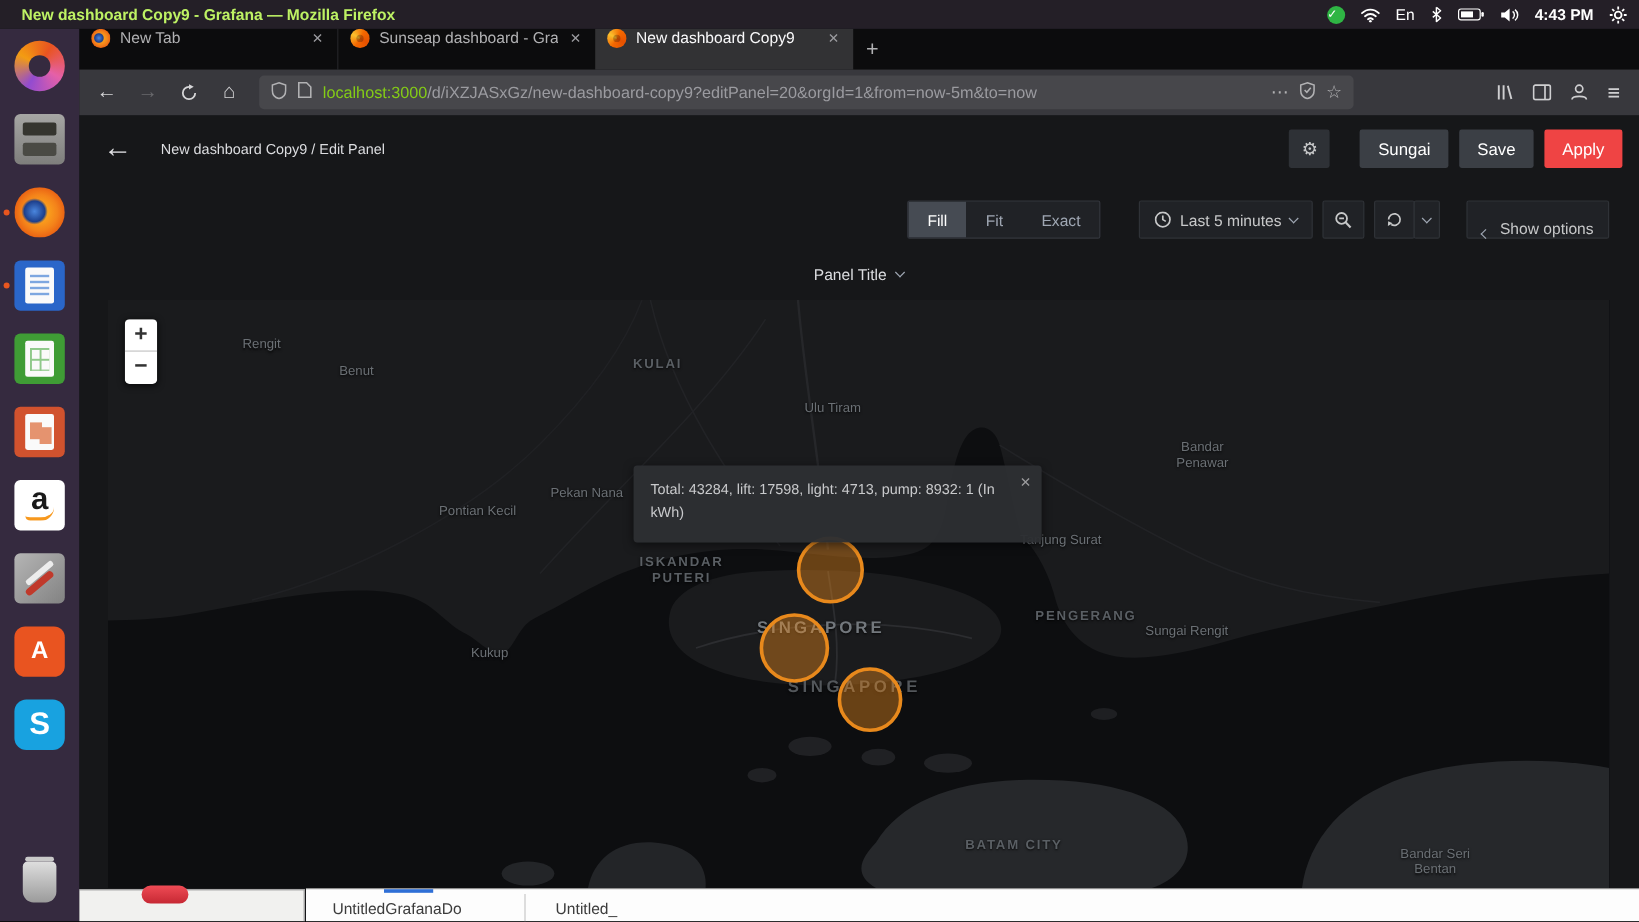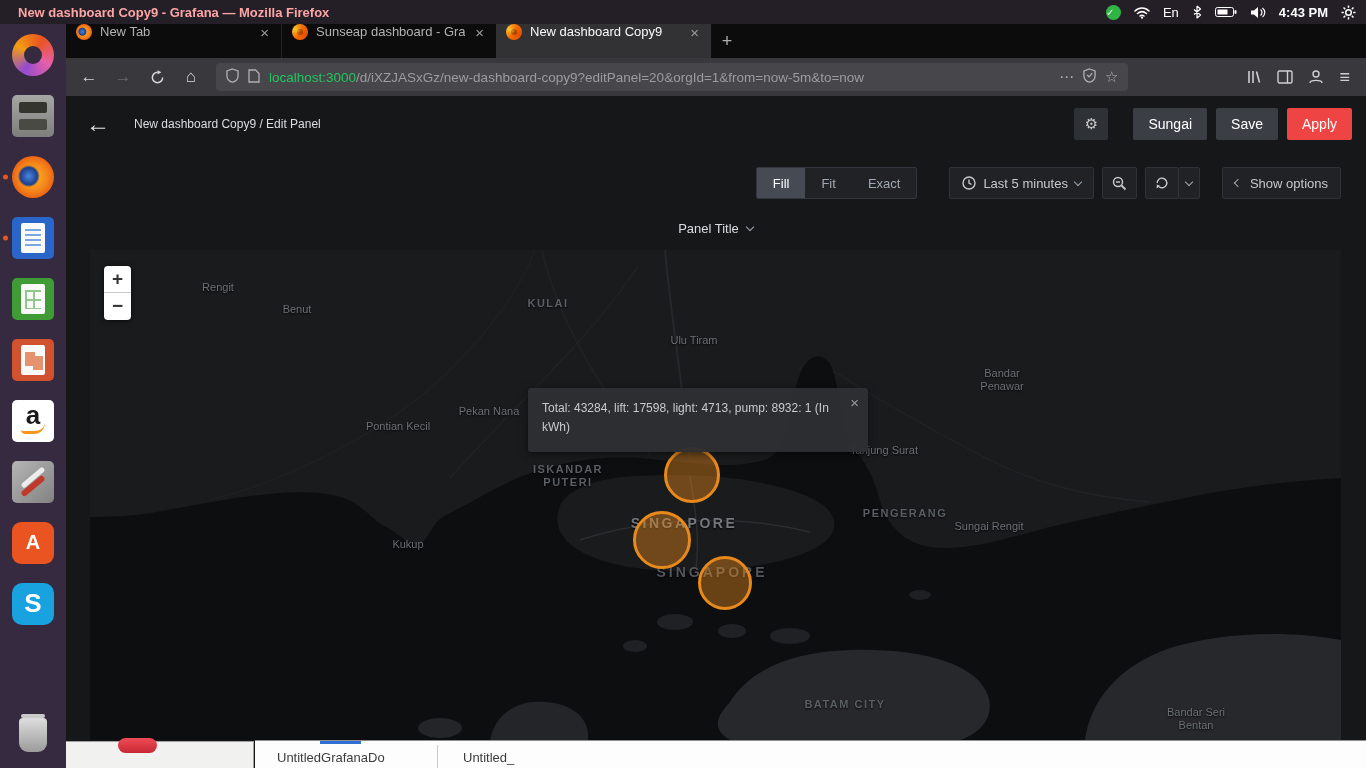--- a/index.html
+++ b/index.html
@@ -3,21 +3,21 @@
 <meta charset="utf-8">
 <style>
   * { margin:0; padding:0; box-sizing:border-box; }
   html,body { width:1366px; height:768px; overflow:hidden; background:#000; }
   body { font-family:"Liberation Sans","DejaVu Sans",sans-serif; }
   #screen { position:relative; width:1366px; height:768px; overflow:hidden; background:#161719; }
   button { font-family:inherit; cursor:pointer; }
 
   
   #topbar { position:absolute; left:0; top:0; width:1366px; height:24px; background:#241f27; display:flex; align-items:center; z-index:100; }
-  .tb-title { margin-left:18px; font-size:13px; font-weight:bold; color:#fca5a5; white-space:nowrap; }
+  .tb-title { margin-left:18px; font-size:13px; font-weight:bold; color:#bef264; white-space:nowrap; }
   .tb-right { margin-left:auto; display:flex; align-items:center; gap:13px; padding-right:10px; }
   .tb-ic { display:flex; align-items:center; }
   .check-badge { width:15px; height:15px; border-radius:50%; background:#2fb544; color:#fff; font-size:10px; line-height:15px; text-align:center; font-weight:bold; }
   .tb-text { font-size:13px; color:#fff; }
   .tb-clock { font-size:13px; font-weight:bold; color:#fff; }
 
   
   #dock { position:absolute; left:0; top:24px; width:66px; height:744px; background:#352a3f; z-index:90; }
   .dock-item { position:relative; width:66px; height:61px; display:flex; align-items:center; justify-content:center; cursor:pointer; }
   .dock-item .ind { position:absolute; left:3px; top:50%; width:5px; height:5px; border-radius:50%; background:#e8561f; transform:translateY(-50%); }
@@ -65,21 +65,21 @@
   .fav-grafana { background: conic-gradient(from 210deg,#f46800,#fbc02d,#f46800,#e65100,#f46800); }
   .fav-grafana::after { content:""; display:block; width:6px; height:6px; margin:5px; border-radius:50%; background:#0c0c0d; opacity:.25; }
   .newtab-btn { width:32px; display:flex; align-items:center; justify-content:center; color:#b1b1b3; font-size:18px; cursor:pointer; }
 
   
   #navbar { position:absolute; left:66px; top:58px; width:1300px; height:38px; background:#38383d; display:flex; align-items:center; padding:0 8px; gap:4px; z-index:10; }
   .nav-btn { width:30px; height:30px; border-radius:4px; display:flex; align-items:center; justify-content:center; font-size:17px; color:#d6d6d8; cursor:pointer; }
   .nav-btn.dim { color:#69696d; }
   .urlbar { flex:1; height:28px; margin:0 6px; background:#47474b; border-radius:4px; display:flex; align-items:center; padding:0 10px; gap:9px; overflow:hidden; cursor:text; }
   .url-text { flex:1; white-space:nowrap; overflow:hidden; font-size:13.5px; }
-  .url-host { color:#22c55e; }
+  .url-host { color:#84cc16; }
   .url-path { color:#9b9ba0; }
   .ub-ic { color:#b1b1b3; font-size:15px; flex:none; cursor:pointer; }
   .nav-right { display:flex; align-items:center; gap:15px; margin-left:108px; padding-right:8px; }
   .nav-right > span { cursor:pointer; display:flex; }
   .menu-glyph { color:#cfcfd1; font-size:18px; }
 
   
   #grafana { position:absolute; left:66px; top:96px; width:1300px; height:672px; background:#161719; z-index:1; }
   .gf-header { position:absolute; top:0; left:0; right:0; height:56px; display:flex; align-items:center; padding:0 14px 0 20px; }
   .gf-back { font-size:24px; color:#e0e0e3; width:36px; cursor:pointer; }
@@ -90,21 +90,21 @@
   .gf-btn.primary { background:#ef4444; }
 
   .gf-toolbar { position:absolute; top:71px; left:24px; right:25px; height:32px; display:flex; justify-content:flex-end; align-items:center; gap:8px; }
   .seg-group { display:flex; border:1px solid #33363d; border-radius:2px; overflow:hidden; background:#202226; margin-right:24px; height:32px; }
   .seg { padding:0 16px; height:30px; font-size:13px; color:#9fa7b3; background:transparent; border:none; }
   .seg.selected { background:#464b53; color:#fff; }
   .gf-tbtn { display:flex; align-items:center; gap:7px; background:#202226; border:1px solid #2f3237; border-radius:2px; color:#c7c8c9; font-size:13px; padding:0 12px; height:32px; }
   .gf-tbtn.sq { padding:0 9px; }
   .gf-tbtn.narrow { padding:0 7px; margin-left:-1px; }
   .refresh-group { display:flex; }
-  .gf-tbtn.showopts { margin-left:14px; gap:9px; }
+  .gf-tbtn.showopts { margin-left:14px; gap:9px;align-items:flex-end; }
   .chev { display:inline-block; width:6px; height:6px; border-right:1.5px solid #9fa7b3; border-bottom:1.5px solid #9fa7b3; }
   .chev.down { transform:rotate(45deg); margin-top:-3px; }
   .chev.left { transform:rotate(135deg); }
 
   .panel-title-row { position:absolute; top:125px; left:24px; width:1251px; display:flex; align-items:center; justify-content:center; gap:8px; color:#dcdde0; font-size:13px; cursor:pointer; }
 
   
   #map-panel { position:absolute; left:24px; top:154px; width:1251px; height:490px; overflow:hidden; background:#0d0e10; cursor:grab; }
   #map-panel svg.land { position:absolute; left:0; top:0; }
   #map-labels, #map-markers { position:absolute; inset:0; }

